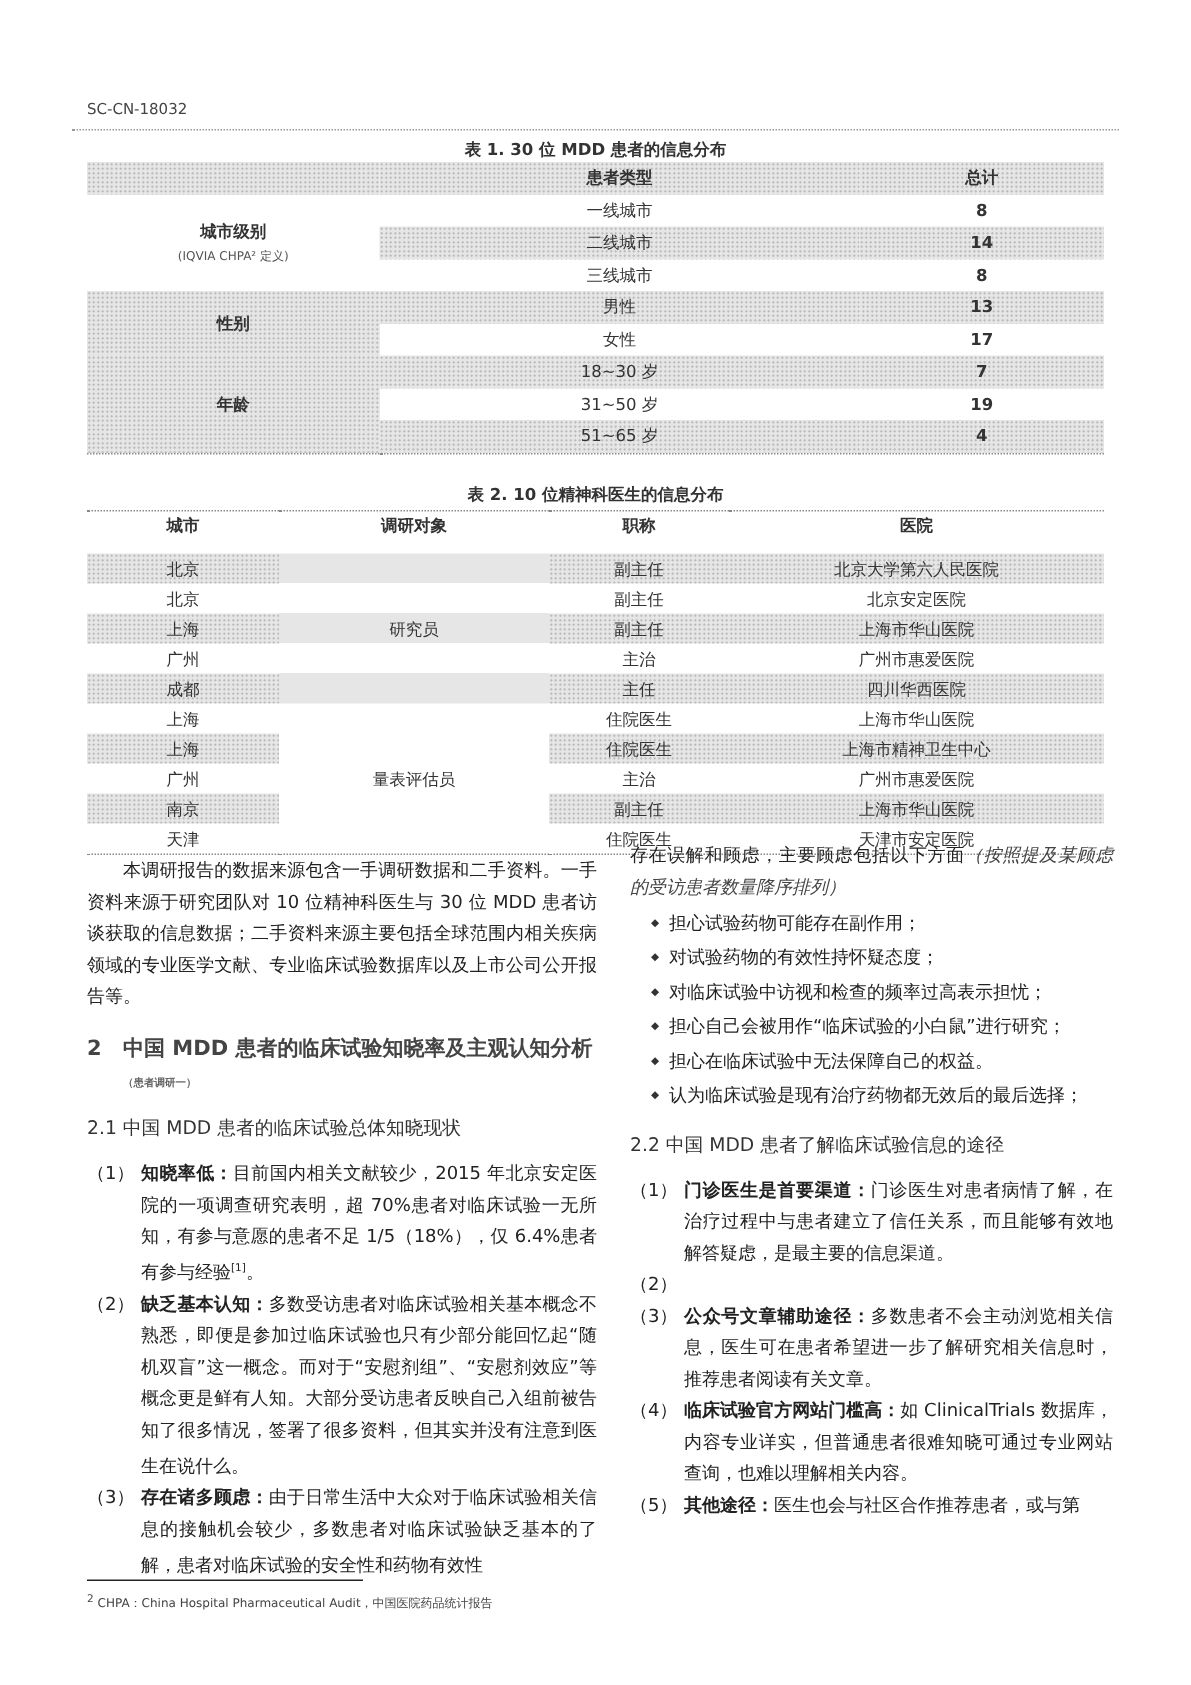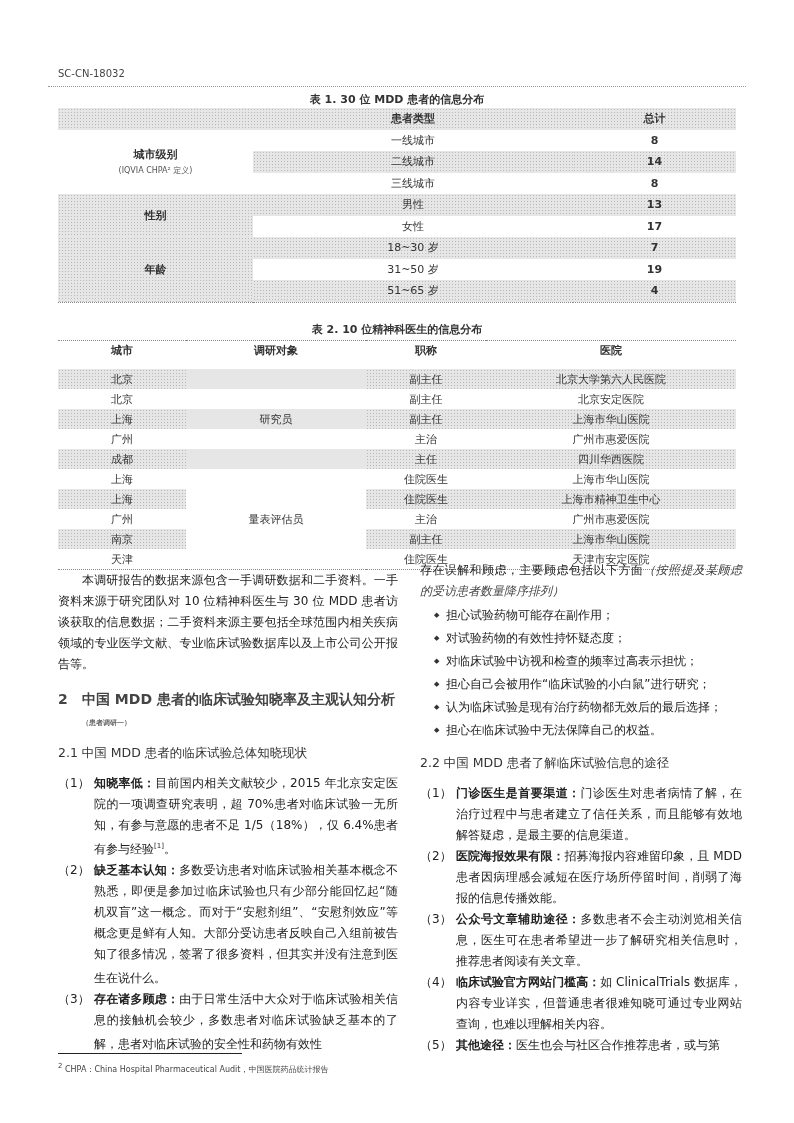--- a/index.html
+++ b/index.html
@@ -199,32 +199,31 @@
 
 <div class="col col-right">
   <p style="margin:0;text-align:justify">
     <span>存在误解和顾虑，主要顾虑包括以下方面</span><span class="italic">（按照提及某顾虑的受访患者数量降序排列）</span>
   </p>
   <ul class="bullets" id="right-bullets">
       <li>担心试验药物可能存在副作用；</li>
       <li>对试验药物的有效性持怀疑态度；</li>
       <li>对临床试验中访视和检查的频率过高表示担忧；</li>
       <li>担心自己会被用作“临床试验的小白鼠”进行研究；</li>
+      <li>担心在临床试验中无法保障自己的权益。</li>
       <li>认为临床试验是现有治疗药物都无效后的最后选择；</li>
-      <li>担心在临床试验中无法保障自己的权益。</li>
     </ul>
   <div class="h3">2.2 中国 MDD 患者了解临床试验信息的途径</div>
   <div id="right-items">
       <div class="item">
         <span class="idx">（1）</span>
         <span class="body"><b>门诊医生是首要渠道：</b><span>门诊医生对患者病情了解，在治疗过程中与患者建立了信任关系，而且能够有效地解答疑虑，是最主要的信息渠道。</span></span>
       </div>
       <div class="item">
         <span class="idx">（2）</span>
-        <span class="body"><b>医院海报效果有限：</b><span>招募海报内容难留印象，且 MDD 患者因病理感会减短在医疗场所停留时间，削弱了海报的信息传播效能。</span></span>
       </div>
       <div class="item">
         <span class="idx">（3）</span>
         <span class="body"><b>公众号文章辅助途径：</b><span>多数患者不会主动浏览相关信息，医生可在患者希望进一步了解研究相关信息时，推荐患者阅读有关文章。</span></span>
       </div>
       <div class="item">
         <span class="idx">（4）</span>
         <span class="body"><b>临床试验官方网站门槛高：</b><span>如 ClinicalTrials 数据库，内容专业详实，但普通患者很难知晓可通过专业网站查询，也难以理解相关内容。</span></span>
       </div>
       <div class="item">

